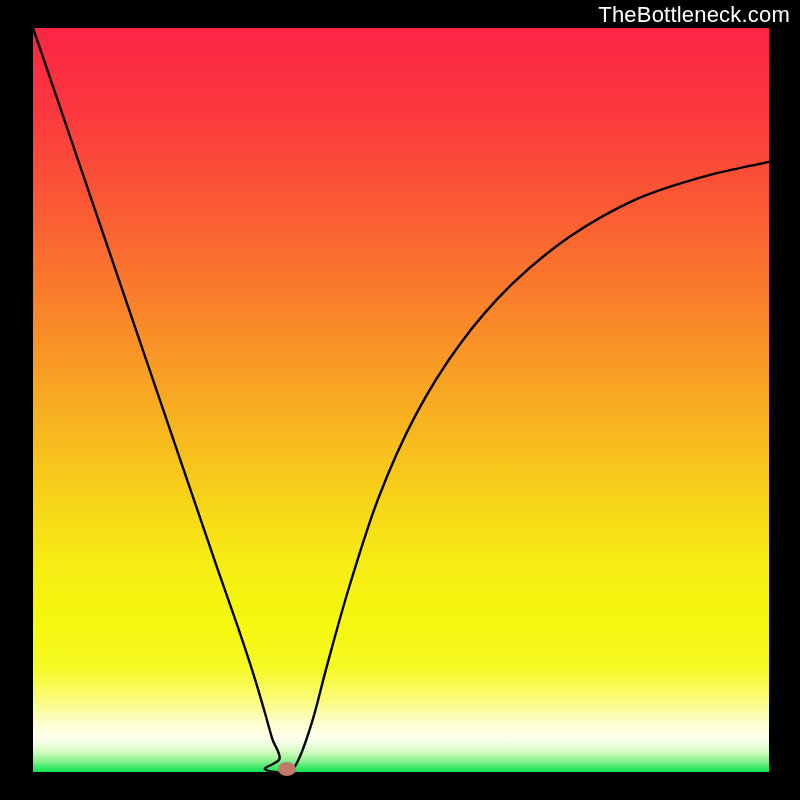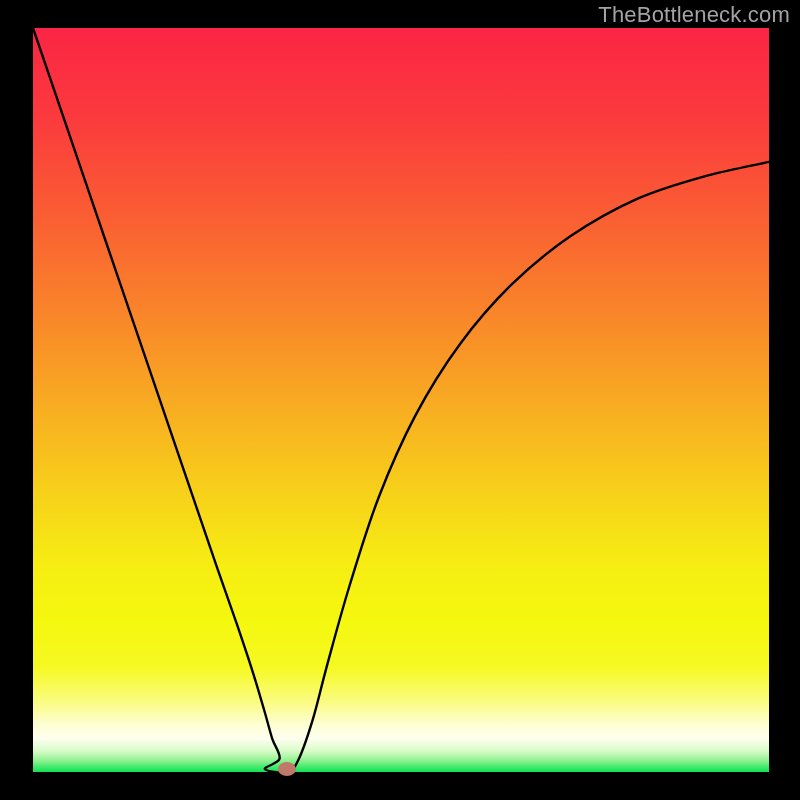--- a/index.html
+++ b/index.html
@@ -14,21 +14,21 @@
   .frame {
     position: relative;
     width: 800px;
     height: 800px;
     background: #000;
   }
   .watermark {
     position: absolute;
     top: 2px;
     right: 10px;
-    color: #a3a3a3;
+    color: #ffffff;
     font-size: 22px;
     font-weight: 500;
     z-index: 10;
     letter-spacing: 0.2px;
   }
   svg {
     position: absolute;
     top: 0;
     left: 0;
   }

